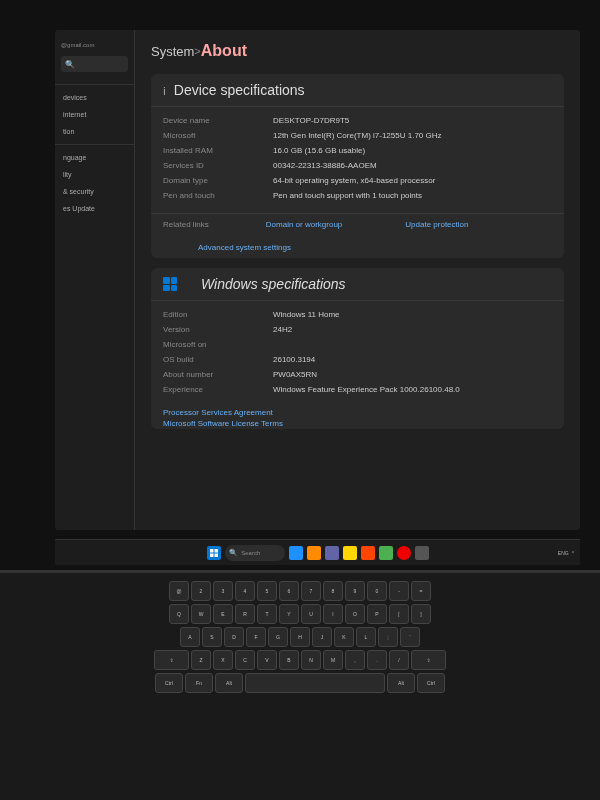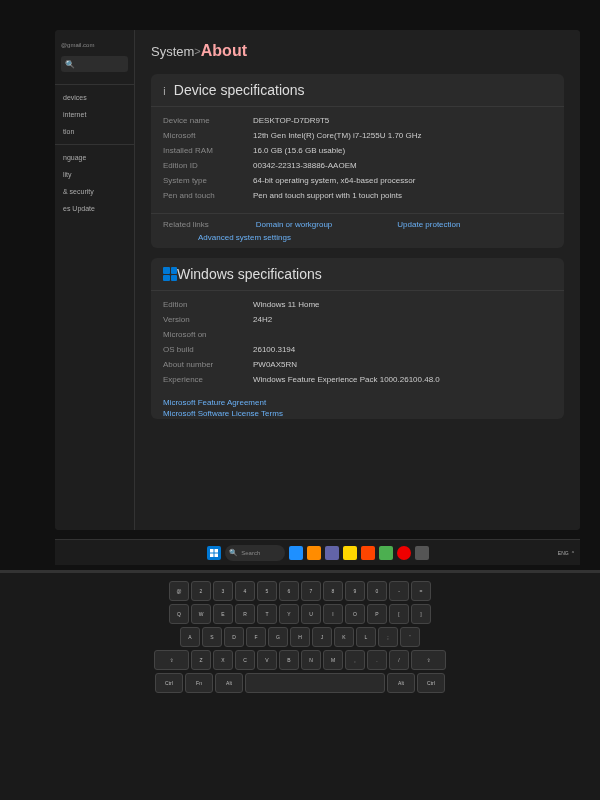--- a/index.html
+++ b/index.html
@@ -144,55 +144,56 @@
       padding: 6px 12px 10px 12px;
     }
 
     .spec-row {
       display: flex;
       padding: 3px 0;
       font-size: 8px;
     }
 
     .spec-label {
-      width: 90px;
+      width: 110px;
       color: #888;
       flex-shrink: 0;
     }
 
     .spec-value {
       color: #ccc;
       flex: 1;
     }
 
     
     .related-links {
       display: flex;
-      gap: 4px;
+      gap: 14px;
       padding: 6px 12px;
       border-top: 1px solid #383838;
       flex-wrap: wrap;
     }
 
     .related-link {
       font-size: 8px;
       color: #6ab0f5;
-      margin-right: 26px;
+      margin-right: 14px;
       cursor: pointer;
       text-decoration: none;
       padding-left: 35px;
     }
 
     
     .win-section-header {
       display: flex;
       align-items: center;
-      gap: 0;
+      gap: 24px;
       padding: 8px 12px;
       border-bottom: 1px solid #383838;
+      font-style: italic;
     }
 
     .win-icon {
       width: 14px;
       height: 14px;
       display: grid;
       grid-template-columns: 1fr 1fr;
       gap: 1px;
       flex-shrink: 0;
     }
@@ -384,25 +385,25 @@
           </div>
           <div class="spec-row">
             <span class="spec-label">Microsoft</span>
             <span class="spec-value">12th Gen Intel(R) Core(TM) i7-1255U  1.70 GHz</span>
           </div>
           <div class="spec-row">
             <span class="spec-label">Installed RAM</span>
             <span class="spec-value">16.0 GB (15.6 GB usable)</span>
           </div>
           <div class="spec-row">
-            <span class="spec-label">Edition ID</span>
+            <span class="spec-label">Services ID</span>
             <span class="spec-value">00342-22313-38886-AAOEM</span>
           </div>
           <div class="spec-row">
-            <span class="spec-label">System type</span>
+            <span class="spec-label">Domain type</span>
             <span class="spec-value">64-bit operating system, x64-based processor</span>
           </div>
           <div class="spec-row">
             <span class="spec-label">Pen and touch</span>
             <span class="spec-value">Pen and touch support with 1 touch points</span>
           </div>
         </div>
         <div class="related-links">
           <span class="spec-label" style="font-size:8px;color:#888;width:auto;margin-right:8px;">Related links</span>
           <a class="related-link">Domain or workgroup</a>
@@ -439,21 +440,21 @@
           </div>
           <div class="spec-row">
             <span class="spec-label">About number</span>
             <span class="spec-value">PW0AX5RN</span>
           </div>
           <div class="spec-row">
             <span class="spec-label">Experience</span>
             <span class="spec-value">Windows Feature Experience Pack 1000.26100.48.0</span>
           </div>
         </div>
-        <a class="win-spec-link">Microsoft Feature Agreement</a>
+        <a class="win-spec-link">Processor Services Agreement</a>
         <a class="win-spec-link">Microsoft Software License Terms</a>
       </div>
 
     </div>
   </div>
 
   <div class="taskbar">
     <div class="taskbar-start">
       <svg width="8" height="8" viewBox="0 0 8 8">
         <rect x="0" y="0" width="3.5" height="3.5" fill="white"></rect>

